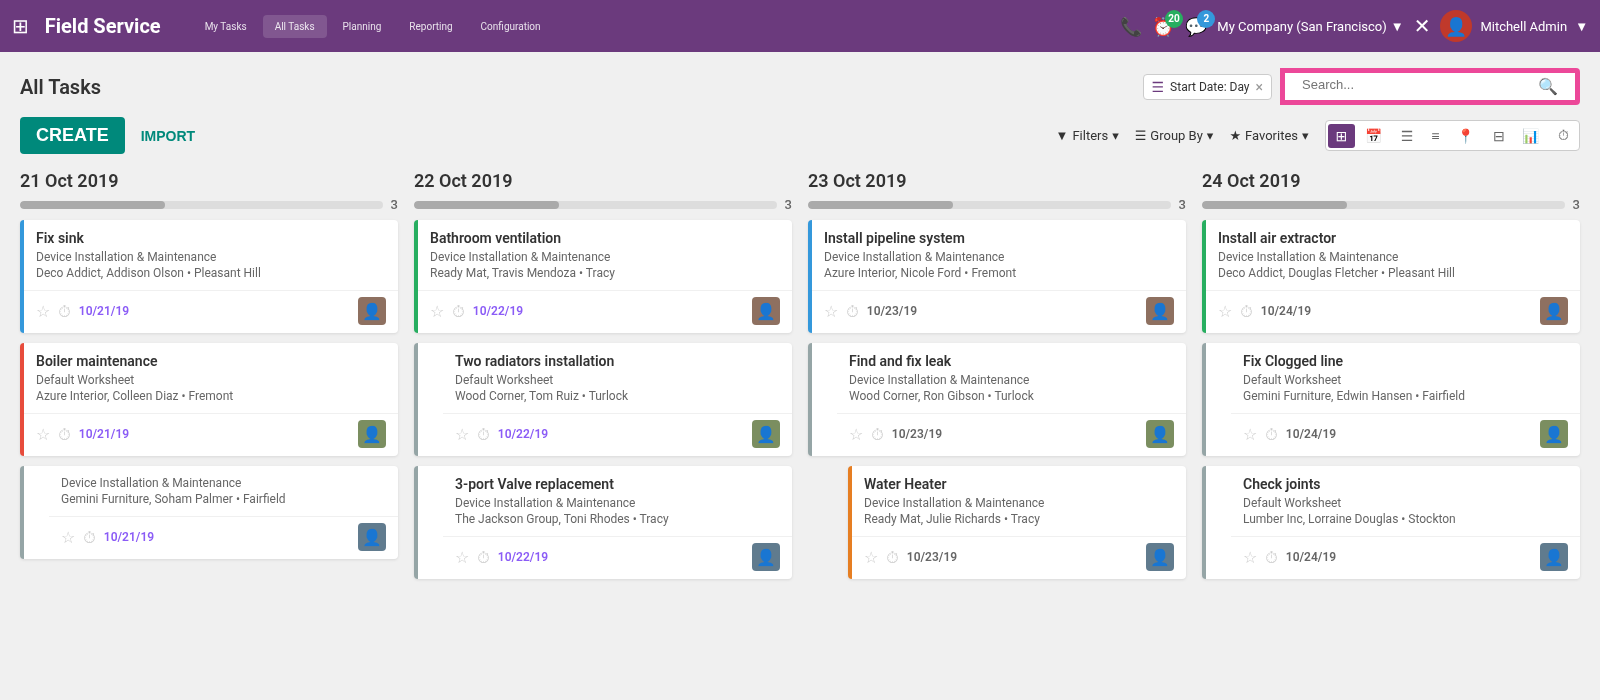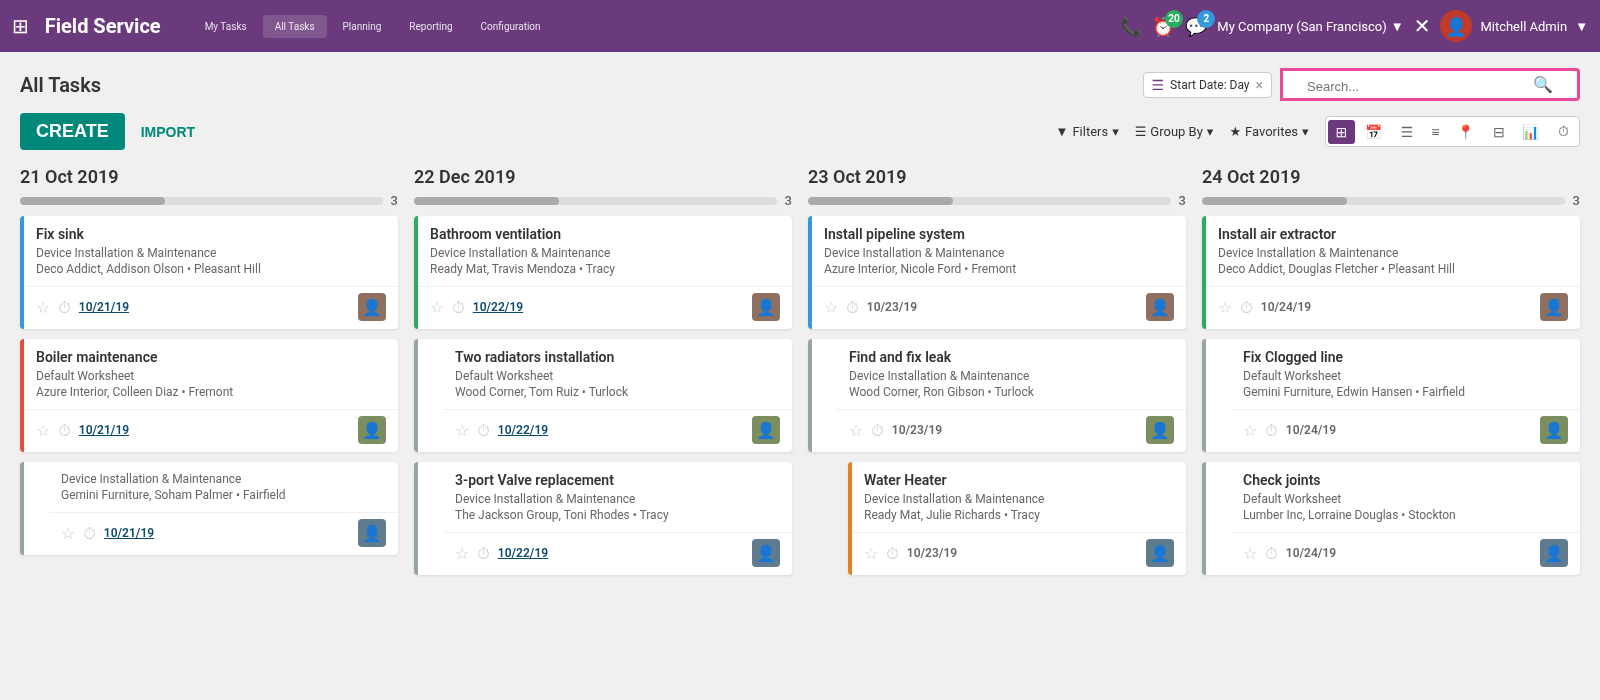--- a/index.html
+++ b/index.html
@@ -35,21 +35,21 @@
     
     .page-header { display: flex; align-items: center; justify-content: space-between; margin-bottom: 12px; }
     .page-title { font-size: 20px; font-weight: 600; color: #333; }
 
     
     .search-bar-area { display: flex; align-items: center; gap: 8px; }
     .search-filter-tag { display: flex; align-items: center; background: white; border: 1px solid #ccc; border-radius: 4px; padding: 4px 8px; gap: 6px; font-size: 12px; }
     .filter-tag-icon { color: #6b3a7d; font-size: 14px; }
     .filter-tag-text { color: #333; }
     .filter-tag-close { color: #999; cursor: pointer; font-size: 14px; }
-    .search-input-wrapper { flex: 1; display: flex; align-items: flex-end; background: white; border: 3px solid #ec4899; border-radius: 0 4px 4px 0; padding: 4px 24px; min-width: 300px; }
+    .search-input-wrapper { flex: 1; display: flex; align-items: flex-start; background: white; border: 5px solid #ec4899; border-radius: 0 4px 4px 0; padding: 4px 17px; min-width: 300px; }
     .search-input { border: none; outline: none; font-size: 13px; width: 100%; }
     .search-icon-btn { color: #666; cursor: pointer; font-size: 16px; }
 
     
     .toolbar { display: flex; align-items: center; justify-content: space-between; margin-bottom: 16px; }
     .toolbar-left { display: flex; gap: 8px; }
     .btn-create { background: #00897b; color: white; border: none; padding: 8px 16px; border-radius: 4px; font-size: 18px; font-weight: bold; cursor: pointer; }
     .btn-import { background: none; border: none; color: #00897b; font-size: 14px; font-weight: bold; cursor: pointer; padding: 8px 8px; }
     .toolbar-right { display: flex; align-items: center; gap: 16px; }
     .toolbar-filter-group { display: flex; align-items: center; gap: 4px; color: #555; font-size: 13px; cursor: pointer; }
@@ -72,21 +72,21 @@
     .kanban-card { background: white; border-radius: 4px; margin-bottom: 10px; box-shadow: 0 1px 3px rgba(0,0,0,0.1); border-left: 4px solid transparent; overflow: hidden; cursor: pointer; }
     .card-body { padding: 10px 12px; }
     .card-title { font-size: 14px; font-weight: 600; color: #333; margin-bottom: 4px; }
     .card-subtitle { font-size: 12px; color: #666; margin-bottom: 2px; }
     .card-meta { font-size: 12px; color: #666; }
     .card-footer { display: flex; align-items: center; justify-content: space-between; padding: 6px 12px 8px; border-top: 1px solid #f0f0f0; }
     .card-footer-left { display: flex; align-items: center; gap: 8px; }
     .star-icon { color: #ccc; font-size: 16px; cursor: pointer; }
     .clock-icon { color: #ccc; font-size: 16px; cursor: pointer; }
     .card-date { font-size: 12px; font-weight: 600; }
-    .card-date.overdue { color: #0c4a6e; text-decoration: underline; }
+    .card-date.overdue { color: #8b5cf6; }
     .card-date.normal { color: #666; }
     .card-avatar { width: 28px; height: 28px; border-radius: 4px; background: #8e7060; display: flex; align-items: center; justify-content: center; overflow: hidden; }
 
     
     .border-blue { border-left-color: #3498db; }
     .border-red { border-left-color: #e74c3c; }
     .border-green { border-left-color: #27ae60; }
     .border-orange { border-left-color: #e67e22; margin-left: 40px; }
     .border-gray { border-left-color: #95a5a6; padding-left: 25px; }
   </style>
@@ -231,21 +231,21 @@
               <span class="star-icon">☆</span>
               <span class="clock-icon">⏱</span>
               <span class="card-date overdue">10/21/19</span>
             </div>
             <div class="card-avatar" style="font-size: 16px; background: rgb(96, 123, 142);">👤</div>
           </div>
         </div>
       </div>
       <div class="kanban-col">
         <div class="col-header">
-          <div class="col-date">22 Dec 2019</div>
+          <div class="col-date">22 Oct 2019</div>
           <div class="col-progress-row">
             <div class="col-progress-bar">
               <div class="col-progress-fill" style="width: 40%;"></div>
             </div>
             <span class="col-count">3</span>
           </div>
         </div>
         <div class="kanban-card border-green">
           <div class="card-body">
             <div class="card-title">Bathroom ventilation</div>

